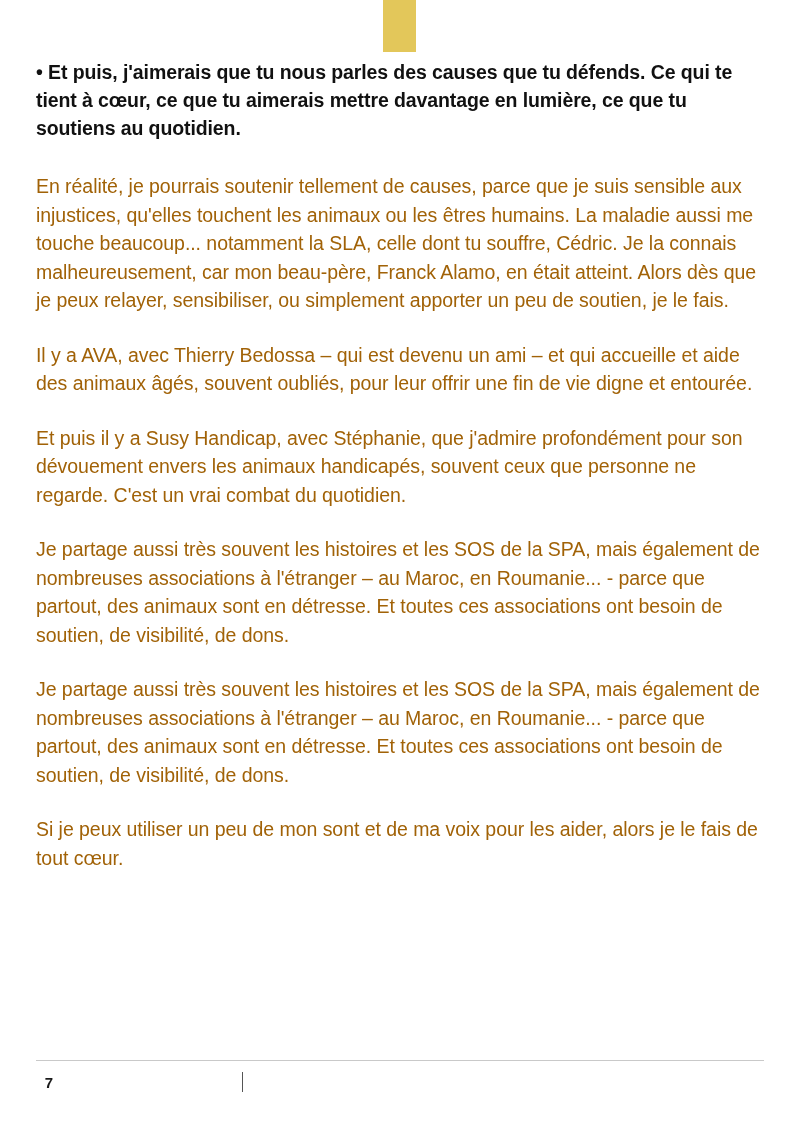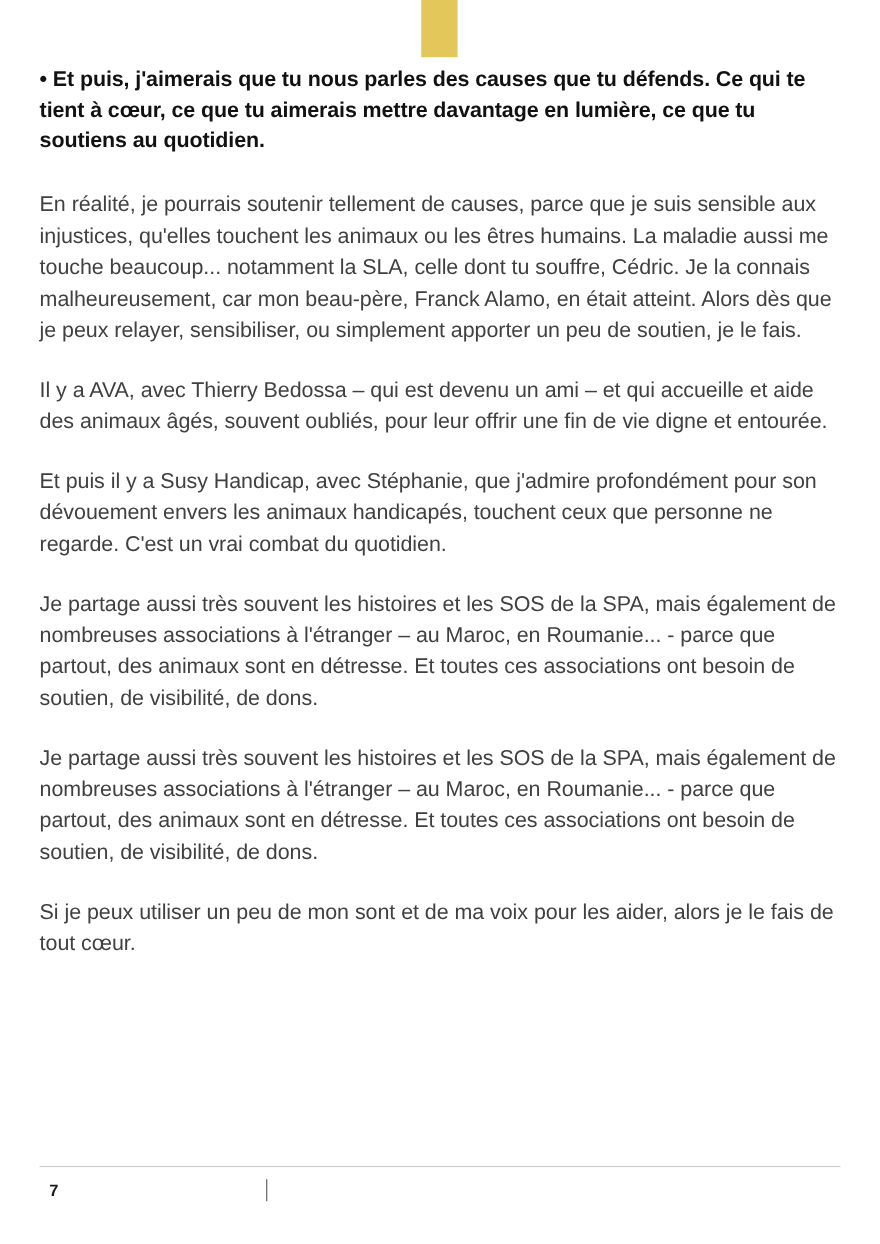--- a/index.html
+++ b/index.html
@@ -40,21 +40,21 @@
     line-height: 28px;
     font-weight: bold;
     letter-spacing: -0.1px;
     margin: 0 0 30px 0;
     color: #111111;
   }
   p.body-par {
     font-size: 19.5px;
     line-height: 28.5px;
     margin: 0 0 26px 0;
-    color: #404040;
+    color: #a16207;
     letter-spacing: -0.05px;
   }
   p.body-par:last-child {
     margin-bottom: 0;
   }
   .footer-rule {
     position: absolute;
     left: 36px;
     right: 36px;
     top: 1060px;
@@ -88,21 +88,21 @@
 <body>
 
 <div class="page">
 
   <div class="top-marker"></div>
 
   <div class="content">
     <p class="lead">• Et puis, j'aimerais que tu nous parles des causes que tu défends. Ce qui te tient à cœur, ce que tu aimerais mettre davantage en lumière, ce que tu soutiens au quotidien.</p>
     <p class="body-par">En réalité, je pourrais soutenir tellement de causes, parce que je suis sensible aux injustices, qu'elles touchent les animaux ou les êtres humains. La maladie aussi me touche beaucoup... notamment la SLA, celle dont tu souffre, Cédric. Je la connais malheureusement, car mon beau-père, Franck Alamo, en était atteint. Alors dès que je peux relayer, sensibiliser, ou simplement apporter un peu de soutien, je le fais.</p>
     <p class="body-par">Il y a AVA, avec Thierry Bedossa – qui est devenu un ami – et qui accueille et aide des animaux âgés, souvent oubliés, pour leur offrir une fin de vie digne et entourée.</p>
-    <p class="body-par">Et puis il y a Susy Handicap, avec Stéphanie, que j'admire profondément pour son dévouement envers les animaux handicapés, touchent ceux que personne ne regarde. C'est un vrai combat du quotidien.</p>
+    <p class="body-par">Et puis il y a Susy Handicap, avec Stéphanie, que j'admire profondément pour son dévouement envers les animaux handicapés, souvent ceux que personne ne regarde. C'est un vrai combat du quotidien.</p>
     <p class="body-par">Je partage aussi très souvent les histoires et les SOS de la SPA, mais également de nombreuses associations à l'étranger – au Maroc, en Roumanie... - parce que partout, des animaux sont en détresse. Et toutes ces associations ont besoin de soutien, de visibilité, de dons.</p>
     <p class="body-par">Je partage aussi très souvent les histoires et les SOS de la SPA, mais également de nombreuses associations à l'étranger – au Maroc, en Roumanie... - parce que partout, des animaux sont en détresse. Et toutes ces associations ont besoin de soutien, de visibilité, de dons.</p>
     <p class="body-par">Si je peux utiliser un peu de mon sont et de ma voix pour les aider, alors je le fais de tout cœur.</p>
   </div>
 
   <div class="footer-rule"></div>
 
   <div class="footer">
     <span class="page-number">7</span>
     <span class="footer-sep"></span>

